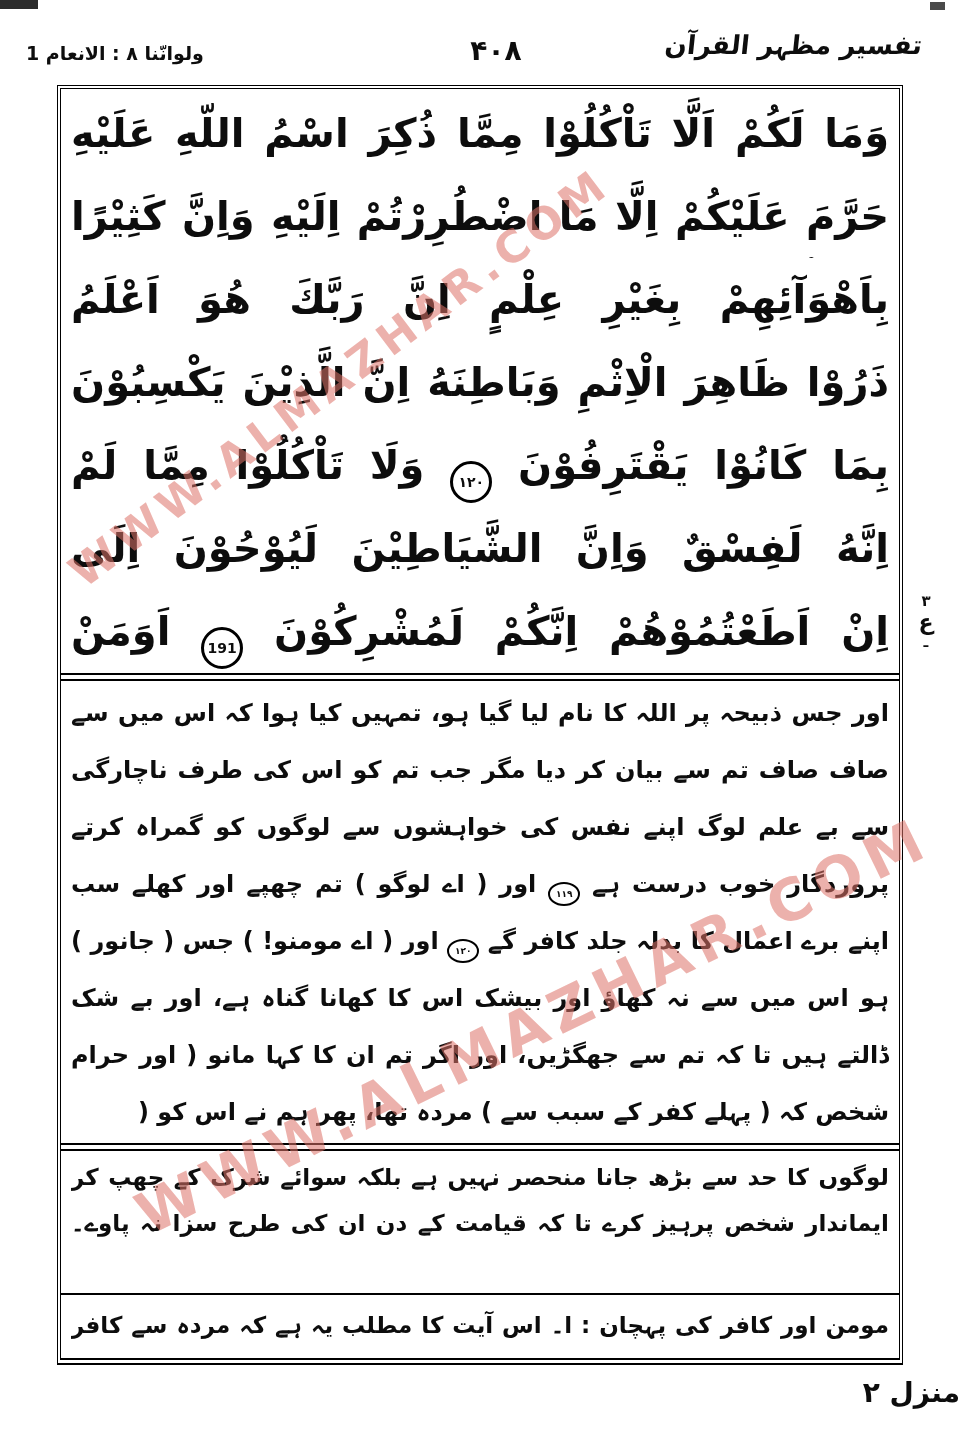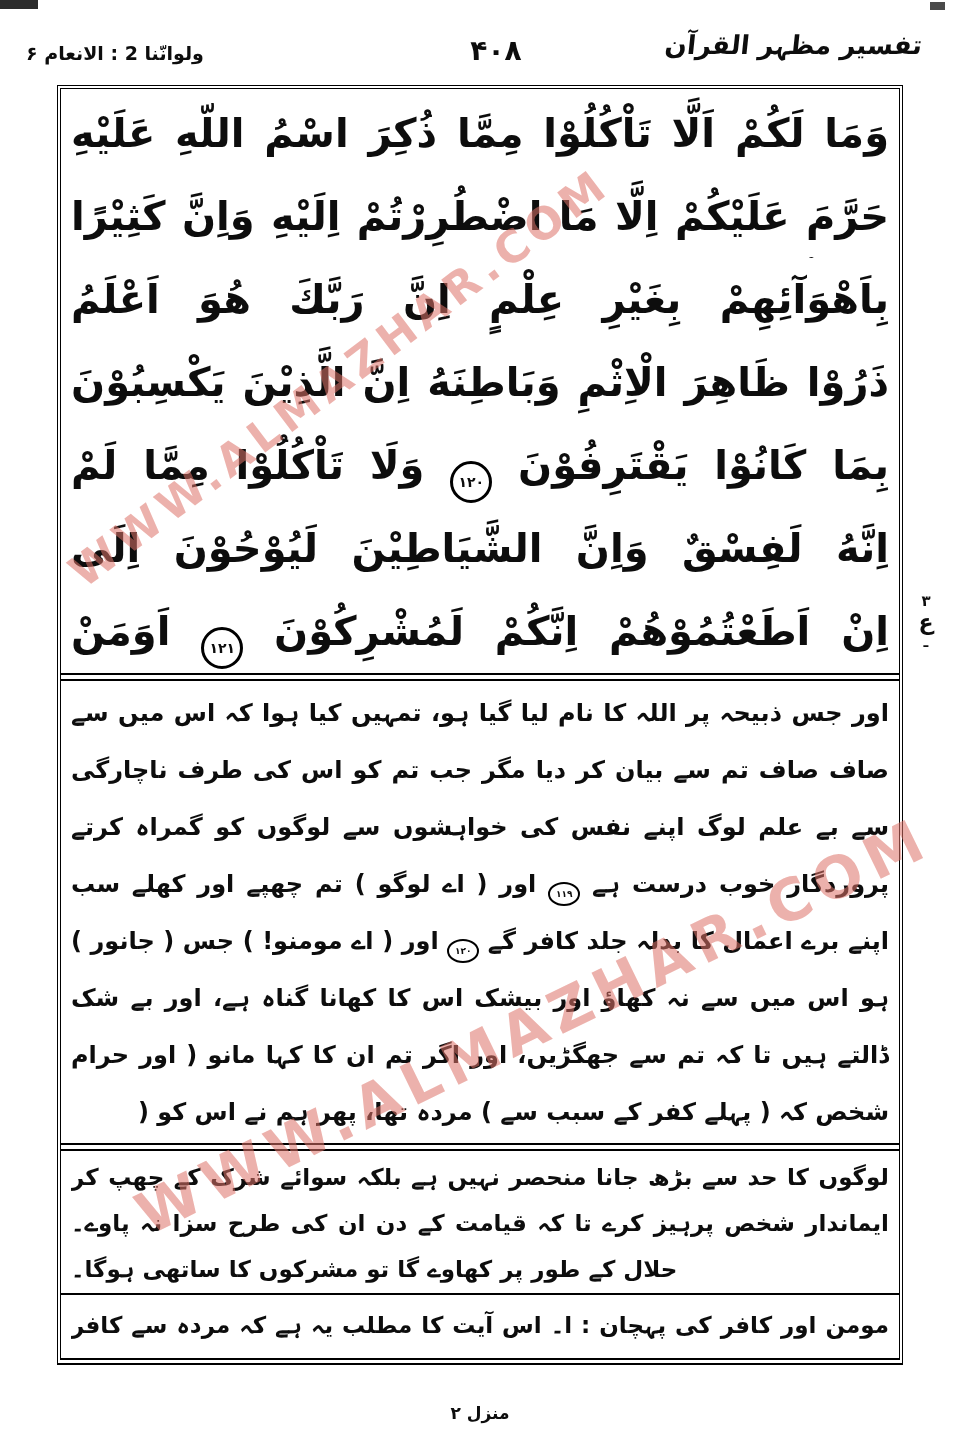--- a/index.html
+++ b/index.html
@@ -55,34 +55,34 @@
          transform: rotate(-26deg); opacity: 0.55; }
 
   
   .ruku { position: absolute; left: 906px; top: 592px; width: 40px; text-align: center;
           font-weight: bold; z-index: 2; }
   .ruku .d { display: block; font-size: 15px; line-height: 18px; }
   .ruku .l { display: block; font-size: 22px; line-height: 26px; }
   .ruku .dash { display: block; font-size: 14px; line-height: 12px; }
 
   
-  .footer { position: absolute; top: 1376px; left: 0; width: 100%; text-align: center;
-            font-size: 17px; font-weight: bold; margin-top: 27px; }
+  .footer { position: absolute; top: 1376px; left: 0; width: 100%; text-align: right;
+            font-size: 28px; font-weight: bold; }
 
   
   .art1 { position: absolute; left: 0;  top: 0; width: 38px; height: 9px; background: #2c2c2c; }
   .art2 { position: absolute; left: 930px; top: 2px; width: 15px; height: 8px; background: #4a4a4a; }
 </style>
 </head>
 <body>
 
 <div class="art1"></div>
 <div class="art2"></div>
 
-<div class="hdr-left" dir="rtl">ولوانّنا 2 : الانعام ۶</div>
+<div class="hdr-left" dir="rtl">ولوانّنا ۸ : الانعام 1</div>
 <div class="hdr-center">۴۰۸</div>
 <div class="hdr-right" dir="rtl">تفسیر مظہر القرآن</div>
 
 <div class="wm wm1" style="color:#DE7369">WWW.ALMAZHAR.COM</div>
 <div class="wm wm2" style="color:#DE7369">WWW.ALMAZHAR.COM</div>
 
 <div class="ruku">
   <span class="d">۳</span>
   <span class="l">ع</span>
   <span class="dash">ـ</span>
@@ -100,21 +100,21 @@
     </div>
     <div class="aline just"><span>ذَرُوْا ظَاهِرَ الْاِثْمِ وَبَاطِنَهُ اِنَّ الَّذِيْنَ يَكْسِبُوْنَ الْاِثْمَ سَيُجْزَوْنَ</span></div>
     <div class="aline just">
       <span>بِمَا كَانُوْا يَقْتَرِفُوْنَ</span>
       <span class="vmed">۱۲۰</span>
       <span>وَلَا تَاْكُلُوْا مِمَّا لَمْ يُذْكَرِ اسْمُ اللّهِ عَلَيْهِ وَ</span>
     </div>
     <div class="aline just"><span>اِنَّهُ لَفِسْقٌ وَاِنَّ الشَّيَاطِيْنَ لَيُوْحُوْنَ اِلَى اَوْلِيَآئِهِمْ لِيُجَادِلُوْكُمْ وَ</span></div>
     <div class="aline just">
       <span>اِنْ اَطَعْتُمُوْهُمْ اِنَّكُمْ لَمُشْرِكُوْنَ</span>
-      <span class="vmed">۱۲۱</span>
+      <span class="vmed">191</span>
       <span>اَوَمَنْ كَانَ مَيْتًا فَاَحْيَيْنَاهُ</span>
     </div>
   </div>
 
   <div class="divider2"></div>
 
   <div class="sec sec-trans">
     <div class="tline just"><span>اور جس ذبیحہ پر اللہ کا نام لیا گیا ہو، تمہیں کیا ہوا کہ اس میں سے نہ کھاؤ حالانکہ جو چیز تم پر حرام ہے (اسے)</span></div>
     <div class="tline just"><span>صاف صاف تم سے بیان کر دیا مگر جب تم کو اس کی طرف ناچارگی ہو جائے ( تو درست ہے ) اور بیشک بہت</span></div>
     <div class="tline just"><span>سے بے علم لوگ اپنے نفس کی خواہشوں سے لوگوں کو گمراہ کرتے ہیں، بیشک حد سے بڑھنے والوں کو تمہارا</span></div>
@@ -135,21 +135,20 @@
       
     </div>
     <div class="tline end-right"><span>شخص کہ ( پہلے کفر کے سبب سے ) مردہ تھا، پھر ہم نے اس کو ( اسلام کی نعمت دے کر ) زندہ کیا۔</span></div>
   </div>
 
   <div class="divider2"></div>
 
   <div class="sec sec-comm">
     <div class="cline just"><span>لوگوں کا حد سے بڑھ جانا منحصر نہیں ہے بلکہ سوائے شرک کے چھپ کر بدکاری کرنے کو یہ لوگ گناہ نہیں سمجھتے، اس لئے ہر</span></div>
     <div class="cline just"><span>ایماندار شخص پرہیز کرے تا کہ قیامت کے دن ان کی طرح سزا نہ پاوے۔ اگر مشرکوں کے بہکاوے میں آ کر مردار کا گوشت</span></div>
-    <div class="cline end-left"><span>حلال کے طور پر کھاوے گا تو مشرکوں کا ساتھی ہوگا۔</span></div>
   </div>
 
   <div class="divider1"></div>
 
   <div class="sec sec-foot">
     <div class="fline just"><span>مومن اور کافر کی پہچان : ا۔ اس آیت کا مطلب یہ ہے کہ مردہ سے کافر اور زندہ سے مومن مراد ہے، کیونکہ کافر کی مثال</span></div>
   </div>
 
 </div>
 

